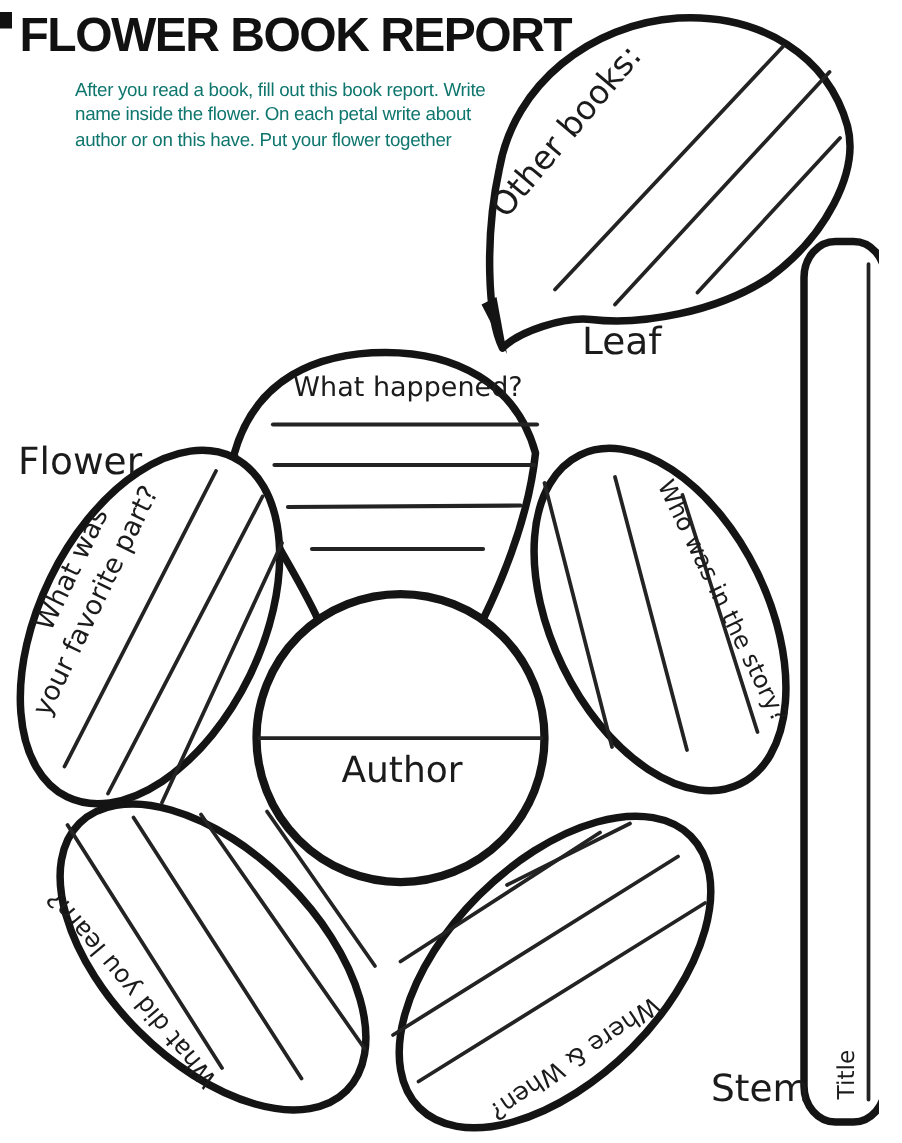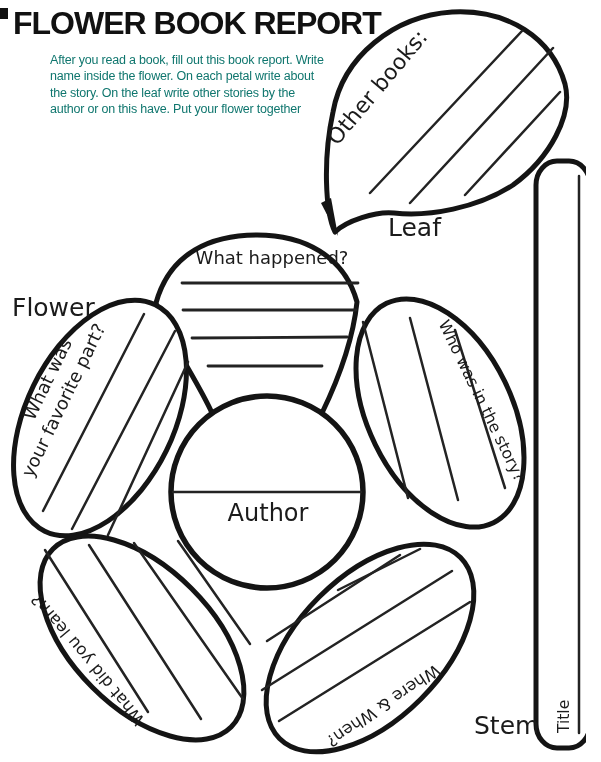--- a/index.html
+++ b/index.html
@@ -46,21 +46,20 @@
 
 <div class="page">
 
   <div class="scan-artifact"></div>
 
   <div class="page-title">FLOWER BOOK REPORT</div>
 
   <div class="instructions">
     <div>After you read a book, fill out this book report. Write</div>
     <div>name inside the flower. On each petal write about</div>
-    <div>the story. On the leaf write other stories by the</div>
     <div>author or on this have. Put your flower together</div>
   </div>
 
   <svg class="drawing" width="601" height="762" viewBox="0 0 601 762">
 
     <g>
       <path class="outline" d="M 335 232
                C 325 212 323 158 333 112
                C 343 56 394 16 452 12
                C 508 9 552 38 565 84

